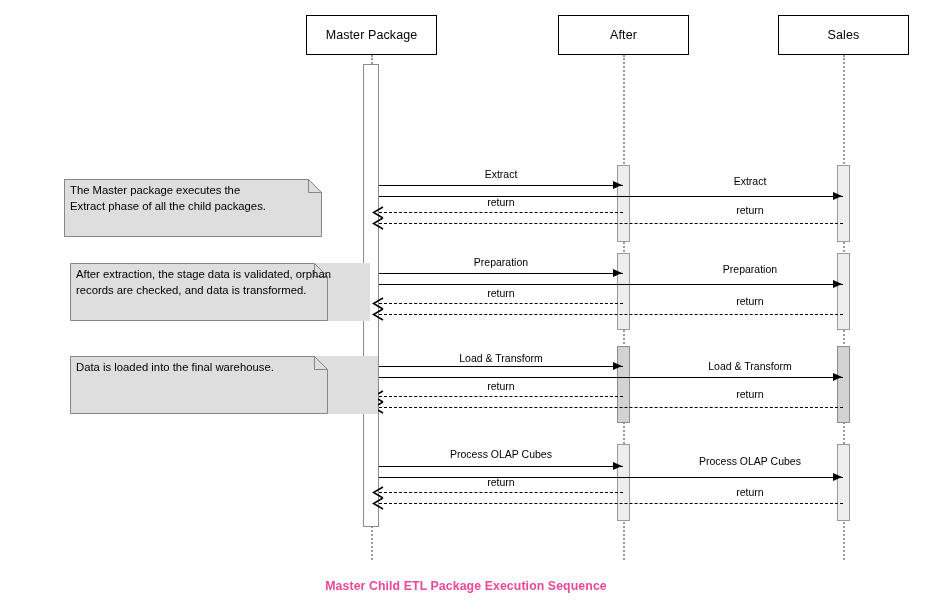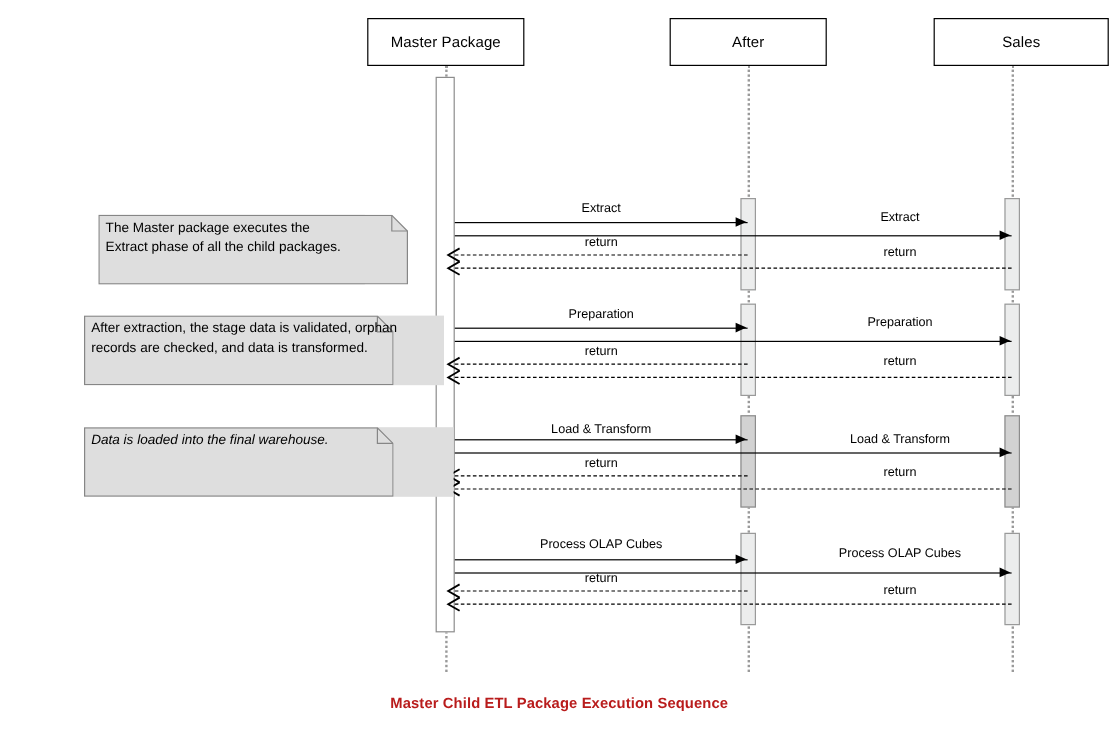--- a/index.html
+++ b/index.html
@@ -65,36 +65,36 @@
   .note .note-body{
     position:absolute;left:0;top:0;width:100%;height:100%;
   }
   .note .note-text{
     position:absolute;left:6px;top:4px;right:10px;
     white-space:pre-line;
   }
 
   
   .caption{
-    position:absolute;font-size:12.3px;font-weight:bold;color:#b91c1c;
+    position:absolute;font-size:12.3px;font-weight:bold;color:#ec4899;
     white-space:nowrap;letter-spacing:.1px;
   }
 </style>
 </head>
 <body>
 
 <div id="stage">
 
   <div class="lifeline-head" style="left:306px;top:15px;width:131px;height:40px;">
     <span>Master Package</span>
   </div>
   <div class="lifeline-head" style="left:558px;top:15px;width:131px;height:40px;">
     <span>After</span>
   </div>
-  <div class="lifeline-head" style="left:778px;top:15px;width:146px;height:40px;">
+  <div class="lifeline-head" style="left:778px;top:15px;width:131px;height:40px;">
     <span>Sales</span>
   </div>
 
   <div class="lifeline-stem" style="left:371px;top:55px;height:505px;"></div>
   <div class="lifeline-stem" style="left:623px;top:55px;height:505px;"></div>
   <div class="lifeline-stem" style="left:843px;top:55px;height:505px;"></div>
 
   <div class="activation root" style="left:363px;top:64px;width:16px;height:463px;"></div>
 
   <div class="activation" style="left:617px;top:165px;width:13px;height:77px;"></div>
@@ -208,41 +208,41 @@
 
     <div class="msg dashed" style="left:379px;top:503px;width:464px;"></div>
     <div class="openhead" style="left:372px;top:497.5px;">
       <svg width="11" height="11" viewBox="0 0 11 11">
         <path d="M11 0 L1.5 5.5 L11 11" fill="none" stroke="#000" stroke-width="1.5"></path>
       </svg>
     </div>
     <div class="msg-label" style="left:650px;top:487px;width:200px;">return</div>
   </div>
 
-  <div class="note" style="left:82px;top:179px;width:222px;height:58px;">
+  <div class="note" style="left:64px;top:179px;width:222px;height:58px;">
     <div class="note-body">
       <svg width="258" height="58" viewBox="0 0 258 58" style="display:block;">
         <path d="M0.5 0.5 L244.5 0.5 L257.5 13.5 L257.5 57.5 L0.5 57.5 Z" fill="#dedede" stroke="#868686" stroke-width="1"></path>
         <path d="M244.5 0.5 L244.5 13.5 L257.5 13.5" fill="none" stroke="#868686" stroke-width="1"></path>
       </svg>
     </div>
     <div class="note-text">The Master package executes the Extract phase of all the child packages.</div>
   </div>
 
   <div class="note" style="left:70px;top:263px;width:300px;height:58px;">
     <div class="note-body">
       <svg width="258" height="58" viewBox="0 0 258 58" style="display:block;">
         <path d="M0.5 0.5 L244.5 0.5 L257.5 13.5 L257.5 57.5 L0.5 57.5 Z" fill="#dedede" stroke="#868686" stroke-width="1"></path>
         <path d="M244.5 0.5 L244.5 13.5 L257.5 13.5" fill="none" stroke="#868686" stroke-width="1"></path>
       </svg>
     </div>
     <div class="note-text">After extraction, the stage data is validated, orphan records are checked, and data is transformed.</div>
   </div>
 
-  <div class="note" style="left:70px;top:356px;width:308px;height:58px;font-style:italic;">
+  <div class="note" style="left:70px;top:356px;width:308px;height:58px;">
     <div class="note-body">
       <svg width="258" height="58" viewBox="0 0 258 58" style="display:block;">
         <path d="M0.5 0.5 L244.5 0.5 L257.5 13.5 L257.5 57.5 L0.5 57.5 Z" fill="#dedede" stroke="#868686" stroke-width="1"></path>
         <path d="M244.5 0.5 L244.5 13.5 L257.5 13.5" fill="none" stroke="#868686" stroke-width="1"></path>
       </svg>
     </div>
     <div class="note-text">Data is loaded into the final warehouse.</div>
   </div>
 
 

